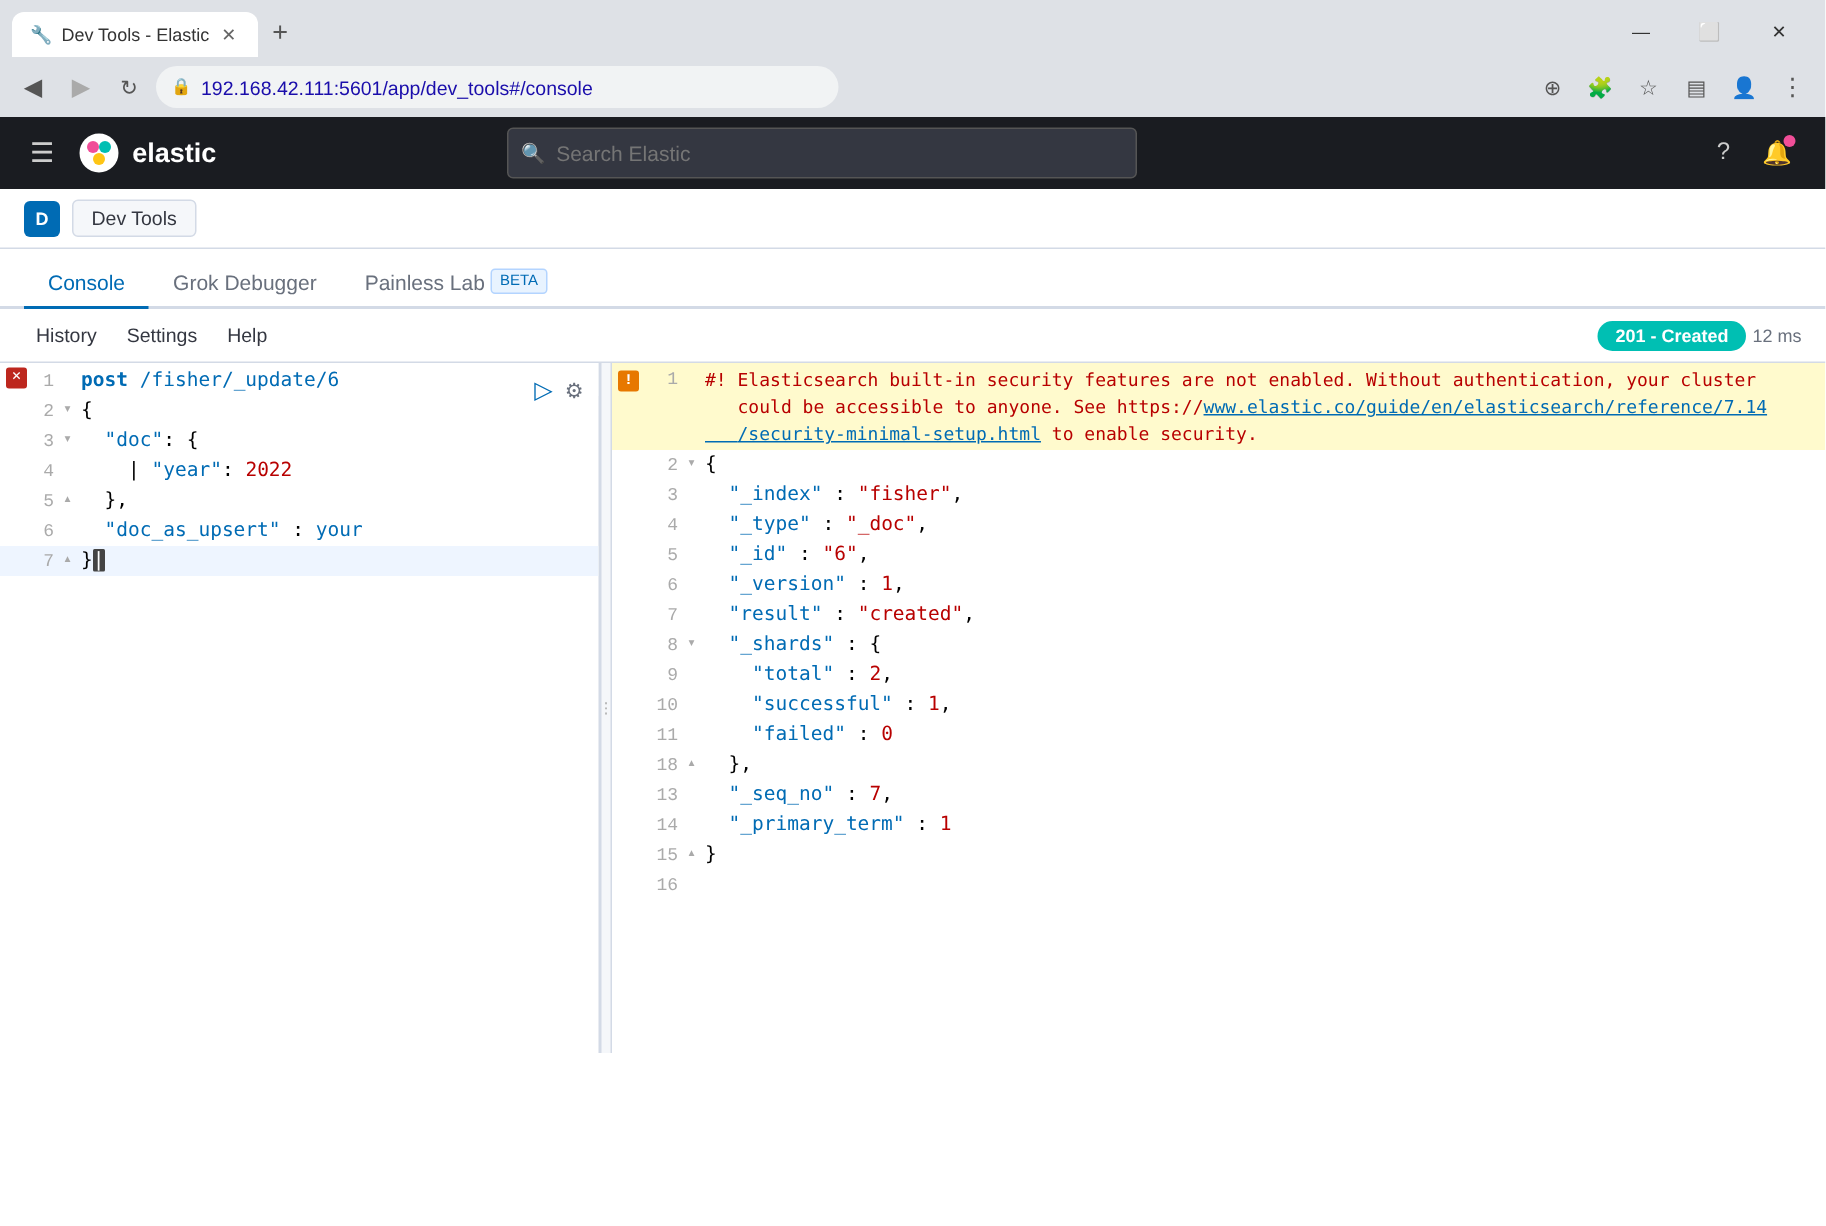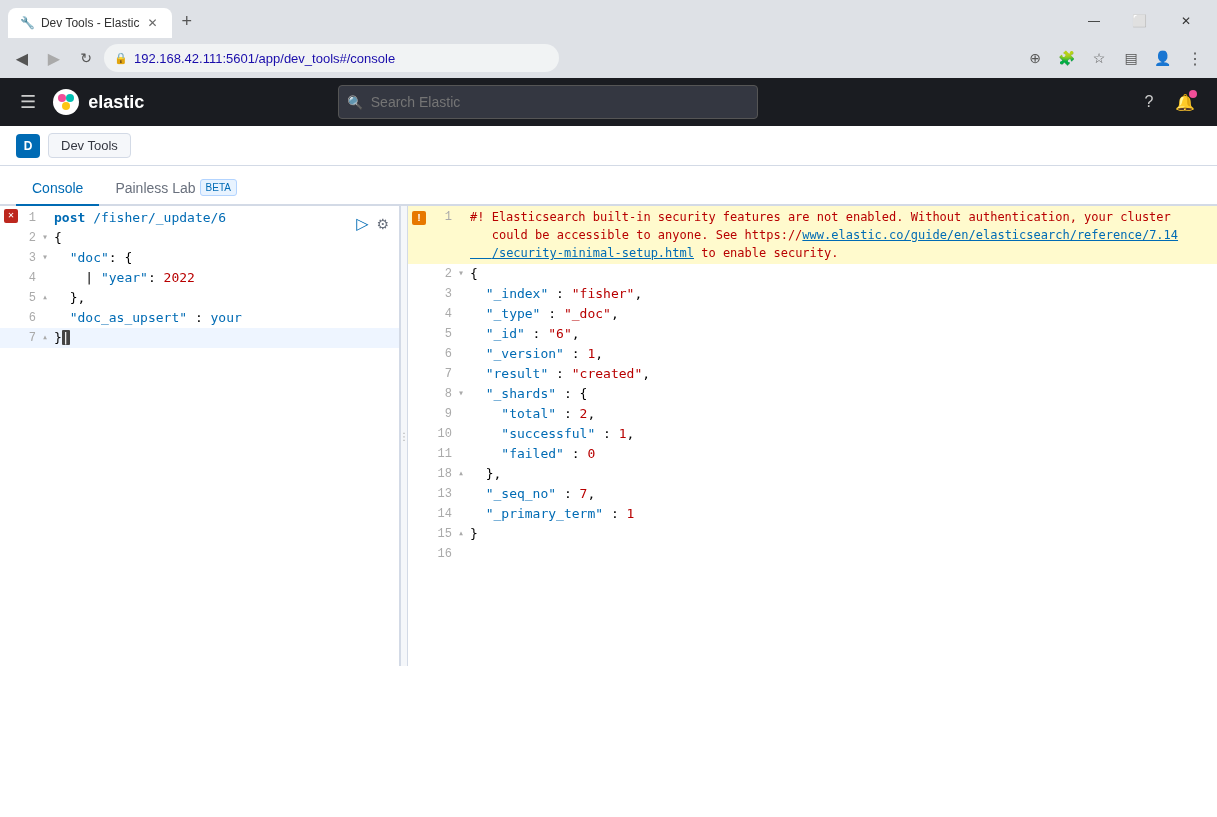--- a/index.html
+++ b/index.html
@@ -67,26 +67,35 @@
     </div>
   </div>
 
   <div style="background:#fff;display:flex;align-items:center;padding:0 16px;height:40px;border-bottom:1px solid #d3dae6;gap:8px;">
     <div style="width:24px;height:24px;background:#006bb4;color:#fff;border-radius:4px;display:flex;align-items:center;justify-content:center;font-size:12px;font-weight:700;">D</div>
     <button style="background:#f5f7fa;border:1px solid #d3dae6;border-radius:4px;padding:4px 12px;font-size:13px;color:#343741;cursor:pointer;">Dev Tools</button>
   </div>
 
   <div style="background:#fff;display:flex;align-items:flex-end;padding:0 16px;border-bottom:2px solid #d3dae6;height:40px;">
     <div style="padding:8px 16px;font-size:14px;color:#006bb4;cursor:pointer;border-bottom:2px solid #006bb4;margin-bottom:-2px;font-weight:500;">Console</div>
+    <div style="padding:8px 16px;font-size:14px;color:#69707d;cursor:pointer;border-bottom:2px solid transparent;margin-bottom:-2px;">Grok Debugger</div>
     <div style="padding:8px 16px;font-size:14px;color:#69707d;cursor:pointer;border-bottom:2px solid transparent;margin-bottom:-2px;display:flex;align-items:center;gap:4px;">
       <span>Painless Lab</span>
       <span style="background:#e8f3ff;color:#006bb4;font-size:10px;padding:2px 5px;border-radius:3px;border:1px solid #b3d4ff;">BETA</span>
     </div>
   </div>
 
+  <div style="display:flex;align-items:center;padding:4px 16px;border-bottom:1px solid #d3dae6;height:36px;gap:4px;">
+    <button style="background:none;border:none;cursor:pointer;font-size:13px;color:#343741;padding:4px 8px;border-radius:4px;">History</button>
+    <button style="background:none;border:none;cursor:pointer;font-size:13px;color:#343741;padding:4px 8px;border-radius:4px;">Settings</button>
+    <button style="background:none;border:none;cursor:pointer;font-size:13px;color:#343741;padding:4px 8px;border-radius:4px;">Help</button>
+    <div style="flex:1;"></div>
+    <span style="background:#00bfb3;color:#fff;font-size:12px;padding:3px 12px;border-radius:12px;font-weight:600;">201 - Created</span>
+    <span style="color:#69707d;font-size:12px;">12 ms</span>
+  </div>
 
   <div style="display:flex;height:460px;">
 
     <div style="width:400px;border-right:1px solid #d3dae6;font-family:'Courier New',monospace;font-size:13px;position:relative;overflow:hidden;background:#fff;">
 
       <div style="display:flex;align-items:flex-start;min-height:20px;line-height:20px;background:#fff;">
         <span style="background:#bd271e;color:#fff;width:14px;height:14px;border-radius:2px;font-size:10px;display:inline-flex;align-items:center;justify-content:center;font-weight:bold;flex-shrink:0;margin:3px 4px 0 4px;">✕</span>
         <span style="min-width:20px;text-align:right;color:#aaa;font-size:12px;padding-right:6px;line-height:20px;padding-top:2px;">1</span>
         <span style="width:12px;color:#aaa;font-size:10px;flex-shrink:0;cursor:pointer;"> </span>
         <code style="white-space:pre;line-height:20px;padding-top:2px;"><span style="color:#006bb4;font-weight:600;">post</span> <span style="color:#006bb4;">/fisher/_update/6</span></code>

